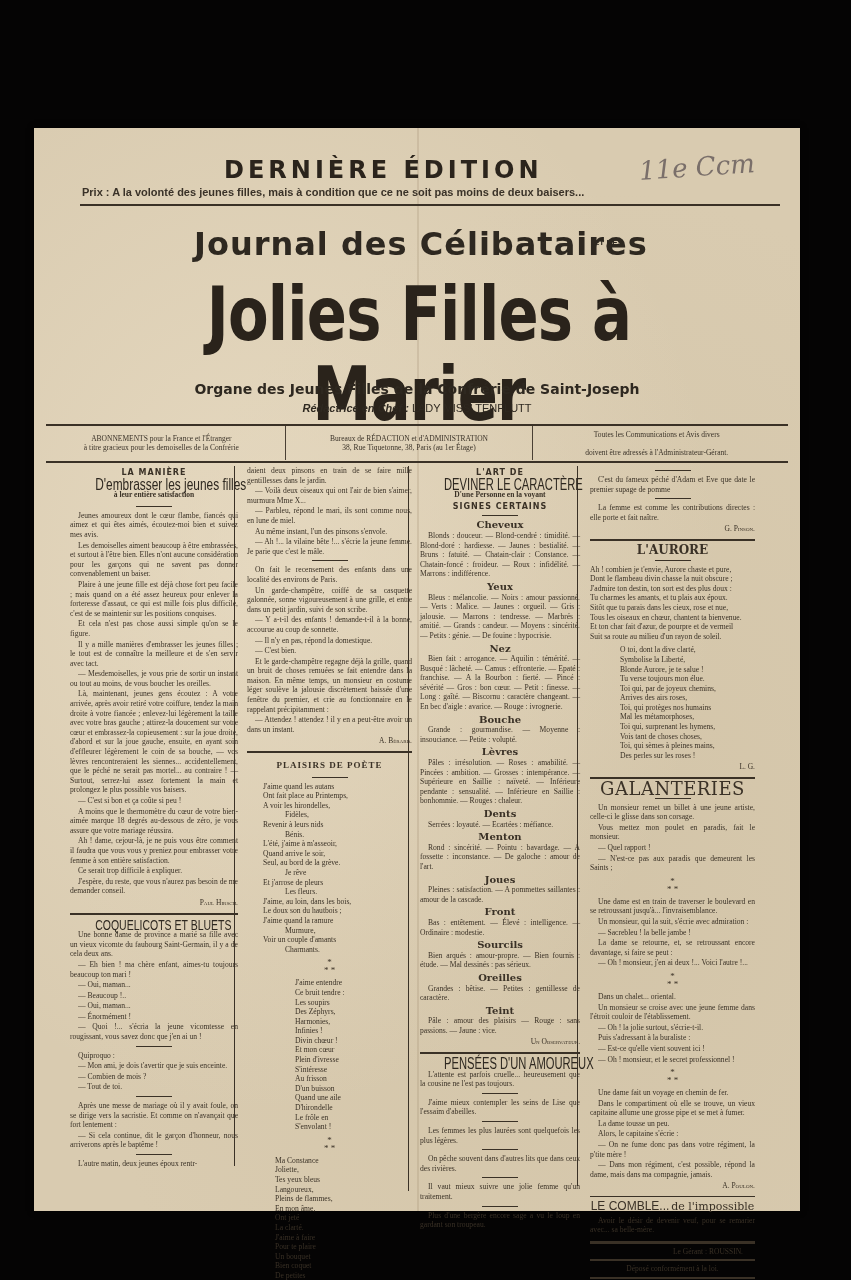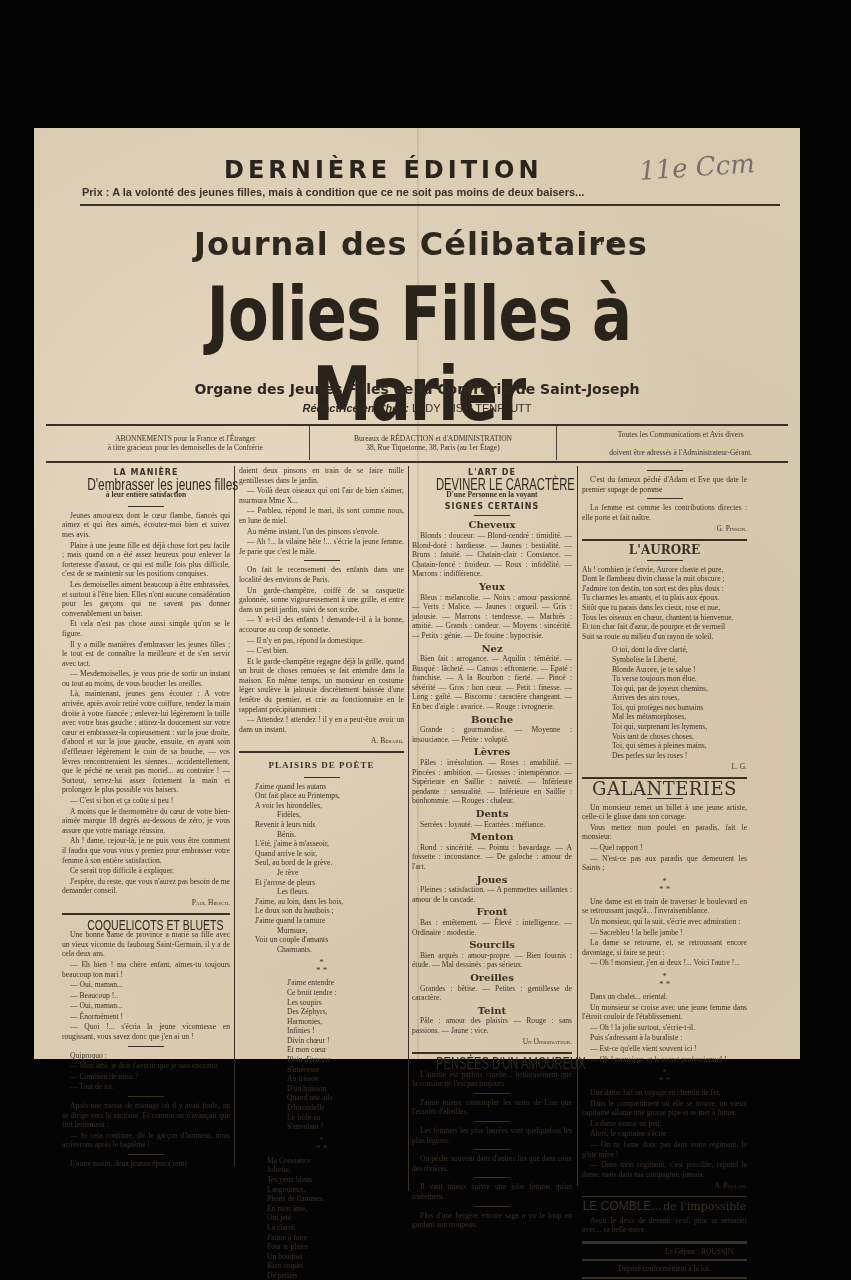--- a/index.html
+++ b/index.html
@@ -1,36 +1,36 @@
 <!DOCTYPE html>
 <html><head>
 <meta charset="utf-8">
 <style>
   html,body{margin:0;padding:0;}
   body{width:851px;height:1280px;background:#050404;position:relative;overflow:hidden;font-family:"DejaVu Serif",serif;color:#2e2820;}
-  .paper{position:absolute;left:34px;top:128px;width:766px;height:931px;background:#d9cbb0;
+  .paper{position:absolute;left:34px;top:128px;width:766px;height:1083px;background:#d9cbb0;
     background-image:radial-gradient(ellipse at 30% 40%, rgba(240,228,205,.55), rgba(0,0,0,0) 60%),
       radial-gradient(ellipse at 75% 70%, rgba(200,185,155,.35), rgba(0,0,0,0) 65%);
     box-shadow:0 0 6px rgba(0,0,0,.6);}
   .fold{position:absolute;left:383px;top:0;width:2px;height:100%;background:rgba(160,140,110,.25);}
   .abs{position:absolute;}
   .ed-title{left:190px;top:28px;font-family:"DejaVu Sans",sans-serif;font-weight:bold;font-size:24px;letter-spacing:4px;color:#2b241c;}
   .handnote{left:605px;top:24px;font-family:"DejaVu Serif",serif;font-style:italic;font-size:26px;color:#7a6f6a;transform:rotate(-4deg);}
   .prix{left:48px;top:58px;font-family:"Liberation Sans",sans-serif;font-weight:bold;font-size:11px;color:#3a3228;}
   .rule{position:absolute;background:#3a3126;}
   .journal{left:160px;top:97px;font-family:"DejaVu Sans",sans-serif;font-weight:bold;font-size:32px;color:#2e2820;letter-spacing:1px;}
   .etdes{left:560px;top:110px;font-family:"Liberation Sans",sans-serif;font-size:8px;font-weight:bold;}
   .jolies{left:40px;top:146px;width:690px;text-align:center;font-family:"DejaVu Sans",sans-serif;font-weight:bold;font-size:74px;color:#2a231b;transform:scaleX(.80);transform-origin:center;letter-spacing:-1px;line-height:80px;}
   .organe{left:0;width:766px;top:253px;text-align:center;font-family:"DejaVu Sans",sans-serif;font-weight:bold;font-size:14px;color:#2e2820;}
   .redac{left:0;width:766px;top:274px;text-align:center;font-family:"Liberation Sans",sans-serif;font-size:11px;}
   .redac i{font-style:italic;font-weight:bold;}
-  .infobox{left:28px;top:298px;width:742px;height:34px;display:flex;font-family:"Liberation Serif",serif;font-size:7.5px;text-align:center;color:#3a3228;}
+  .infobox{left:4px;top:298px;width:742px;height:34px;display:flex;font-family:"Liberation Serif",serif;font-size:7.5px;text-align:center;color:#3a3228;}
   .infobox div{flex:1;display:flex;flex-direction:column;justify-content:center;border-right:1px solid #4a4034;}
   .infobox div:last-child{border-right:none;gap:9px;}
-  .col{position:absolute;top:338px;font-family:"Liberation Serif",serif;font-size:7.6px;line-height:9.6px;color:#3a3126;text-align:justify;}
+  .col{position:absolute;top:338px;font-family:"Liberation Serif",serif;font-size:7.6px;line-height:9.6px;color:#3a3126;text-align:justify;margin-left:8px;}
   .colrule{position:absolute;top:338px;width:1px;background:#3a3126;}
   .c1{left:28px;width:168px;}
   .c2{left:205px;width:165px;}
   .c3{left:378px;width:160px;}
   .c4{left:548px;width:165px;}
   .hsmall{text-align:center;font-family:"DejaVu Sans",sans-serif;font-weight:bold;font-size:8px;letter-spacing:1px;margin:2px 0;}
   .hbig{text-align:center;font-family:"Liberation Sans",sans-serif;font-size:17px;transform:scaleX(.7);color:#2e2820;margin:1px 0;white-space:nowrap;}
   .hsub{text-align:center;font-size:7.5px;font-weight:bold;margin:1px 0 6px;}
   .sub{text-align:center;font-family:"DejaVu Serif",serif;font-weight:bold;font-size:10px;margin:3px 0 1px;}
   .shorth{display:block;width:36px;height:1px;background:#3a3126;margin:4px auto;}
@@ -85,22 +85,22 @@
   <div class="colrule" style="left:200px;height:700px;"></div>
   <div class="colrule" style="left:374px;height:725px;"></div>
   <div class="colrule" style="left:543px;height:720px;"></div>
 
   <div class="col c1">
     <div class="hsmall">LA MANIÈRE</div>
     <div class="hbig">D'embrasser les jeunes filles</div>
     <div class="hsub">à leur entière satisfaction</div>
     <span class="shorth"></span>
     <p>Jeunes amoureux dont le cœur flambe, fiancés qui aimez et qui êtes aimés, écoutez-moi bien et suivez mes avis.</p>
+    <p>Les demoiselles aiment beaucoup à être embrassées, et surtout à l'être bien. Elles n'ont aucune considération pour les garçons qui ne savent pas donner convenablement un baiser.</p>
     <p>Plaire à une jeune fille est déjà chose fort peu facile ; mais quand on a été assez heureux pour enlever la forteresse d'assaut, ce qui est mille fois plus difficile, c'est de se maintenir sur les positions conquises.</p>
-    <p>Les demoiselles aiment beaucoup à être embrassées, et surtout à l'être bien. Elles n'ont aucune considération pour les garçons qui ne savent pas donner convenablement un baiser.</p>
     <p>Et cela n'est pas chose aussi simple qu'on se le figure.</p>
     <p>Il y a mille manières d'embrasser les jeunes filles ; le tout est de connaître la meilleure et de s'en servir avec tact.</p>
     <p>— Mesdemoiselles, je vous prie de sortir un instant ou tout au moins, de vous boucher les oreilles.</p>
     <p>Là, maintenant, jeunes gens écoutez : A votre arrivée, après avoir retiré votre coiffure, tendez la main droite à votre fiancée ; enlevez-lui légèrement la taille avec votre bras gauche ; attirez-la doucement sur votre cœur et embrassez-la copieusement : sur la joue droite, d'abord et sur la joue gauche, ensuite, en ayant soin d'effleurer légèrement le coin de sa bouche, — vos lèvres rencontreraient les siennes... accidentellement, que le péché ne serait pas mortel... au contraire ! — Surtout, serrez-lui assez fortement la main et prolongez le plus possible vos baisers.</p>
     <p>— C'est si bon et ça coûte si peu !</p>
     <p>A moins que le thermomètre du cœur de votre bien-aimée marque 18 degrés au-dessous de zéro, je vous assure que votre mariage réussira.</p>
     <p>Ah ! dame, cejour-là, je ne puis vous être comment il faudra que vous vous y preniez pour embrasser votre femme à son entière satisfaction.</p>
     <p>Ce serait trop difficile à expliquer.</p>
     <p>J'espère, du reste, que vous n'aurez pas besoin de me demander conseil.</p>
     <div class="sig">Paul Hirsch.</div>

